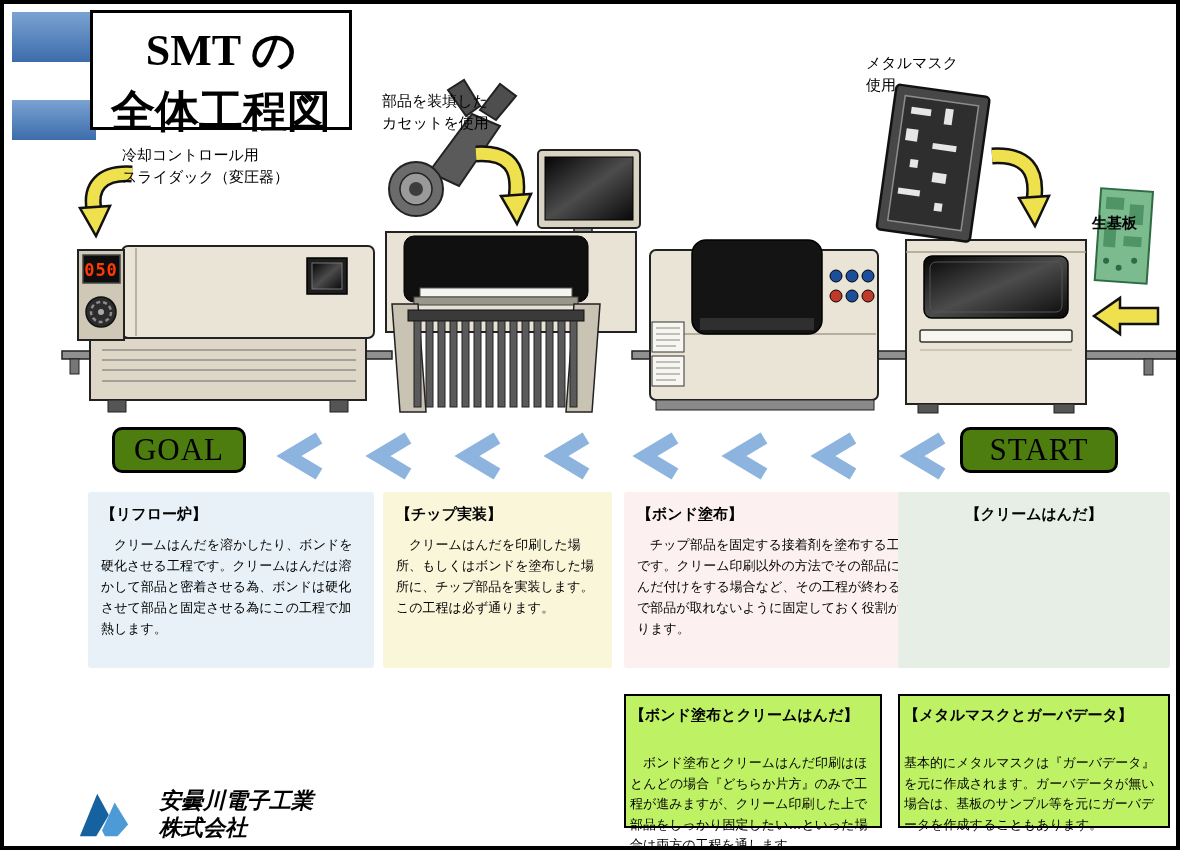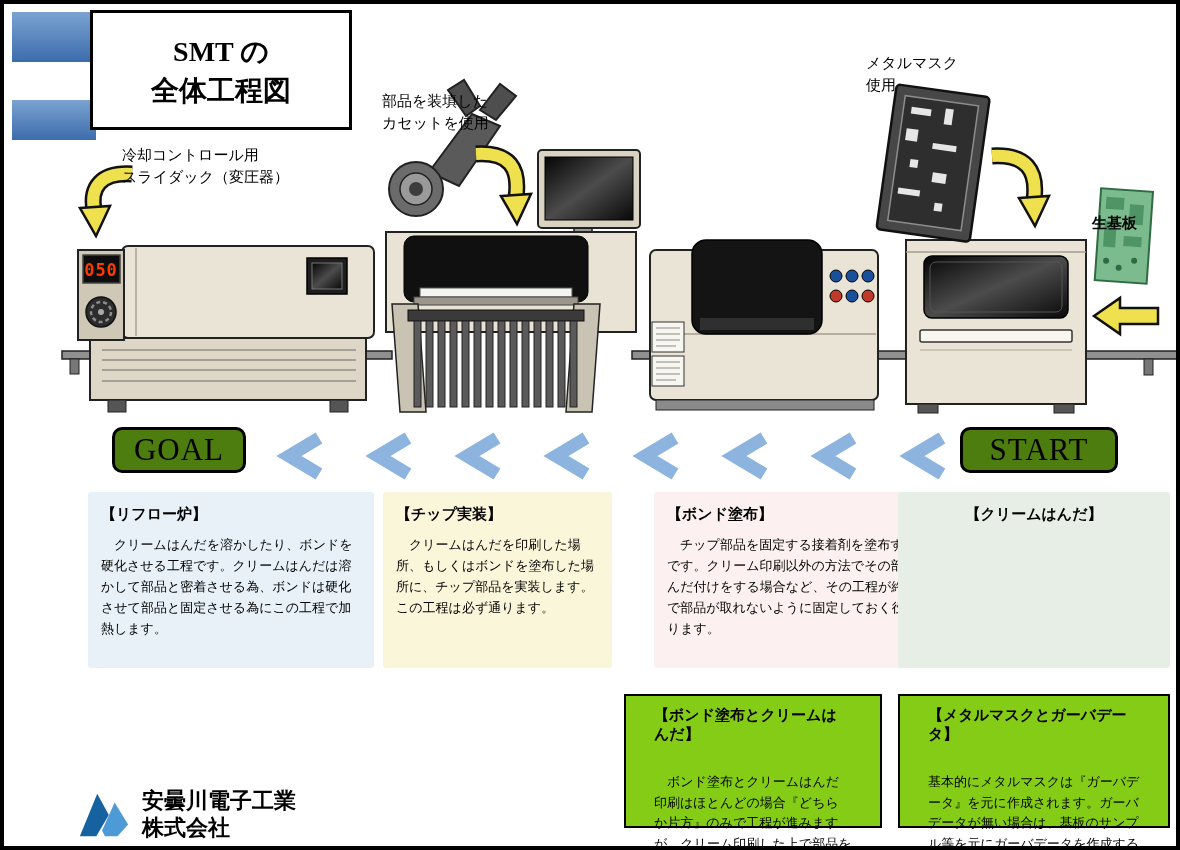--- a/index.html
+++ b/index.html
@@ -10,22 +10,22 @@
   }
   .art{position:absolute;left:0;top:0;width:1180px;height:850px;}
   
   .title-wrap{position:absolute;left:8px;top:6px;width:346px;height:130px;}
   .bluebar{position:absolute;left:0;width:84px;background:linear-gradient(#7aa3d2,#3c6cab);}
   .bluebar.top{top:2px;height:50px;}
   .bluebar.bottom{top:90px;height:40px;}
   .title-box{
     position:absolute;left:78px;top:0;width:262px;height:120px;background:#fff;
     border:3px solid #000;box-sizing:border-box;text-align:center;
-    font-family:"Liberation Serif",serif;font-weight:bold;font-size:28px;line-height:1.38;
-    padding-top:20px;
+    font-family:"Liberation Serif",serif;font-weight:bold;font-size:44px;line-height:1.38;
+    padding-top:8px;
   }
   
   .anno{position:absolute;font-size:15px;line-height:1.45;white-space:pre-line;font-weight:500;}
   .anno-cooling{left:118px;top:140px;}
   .anno-cassette{left:378px;top:42px;margin-top:44px;}
   .anno-mask{left:862px;top:48px;}
   .anno-board{left:1088px;top:160px;font-weight:bold;margin-top:48px;}
   
   .flow-badge{
     position:absolute;top:423px;height:46px;background:#4d7c0f;border:3px solid #000;
@@ -33,31 +33,31 @@
     font-family:"Liberation Serif",serif;font-size:31px;letter-spacing:1px;box-sizing:border-box;
   }
   .badge-goal{left:108px;width:134px;}
   .badge-start{left:956px;width:158px;}
   
   .pbox{position:absolute;top:488px;height:176px;box-sizing:border-box;padding:13px 13px;border-radius:3px;}
   .pbox .ptitle{font-weight:bold;font-size:15px;margin-bottom:10px;}
   .pbox .pbody{font-size:13px;line-height:1.62;white-space:pre-line;}
   .pbox-1{left:84px;width:286px;background:#e7f1f7;}
   .pbox-2{left:379px;width:229px;background:#faf6da;}
-  .pbox-3{left:620px;width:312px;background:#fcf0f0;margin-left:30px;}
+  .pbox-3{left:620px;width:312px;background:#fcf0f0;}
   .pbox-4{left:894px;width:272px;background:#e6eee6;text-align:center;}
   
-  .nbox{position:absolute;top:690px;height:134px;background:#84cc16;border:2px solid #000;
-    box-sizing:border-box;padding:10px 28px;}
+  .nbox{position:absolute;top:690px;height:134px;background:#bef264;border:2px solid #000;
+    box-sizing:border-box;padding:10px 4px;}
   .nbox .ntitle{font-weight:bold;font-size:15px;margin-bottom:8px;}
   .nbox .nbody{font-size:13px;line-height:1.58;white-space:pre-line;margin-top:28px;}
   .nbox-1{left:620px;width:258px;}
   .nbox-2{left:894px;width:272px;}
   
-  .company{position:absolute;left:72px;top:782px;display:flex;align-items:center;gap:10px;}
+  .company{position:absolute;left:72px;top:782px;display:flex;align-items:center;gap:27px;font-style:italic;}
   .company-text{font-weight:bold;font-size:22px;line-height:1.25;}
 </style>
 </head>
 <body>
 
 <div class="page">
 
   <svg class="art" viewBox="0 0 1180 850">
     <defs>
       <linearGradient id="scr" x1="0" y1="0" x2="1" y2="1">

